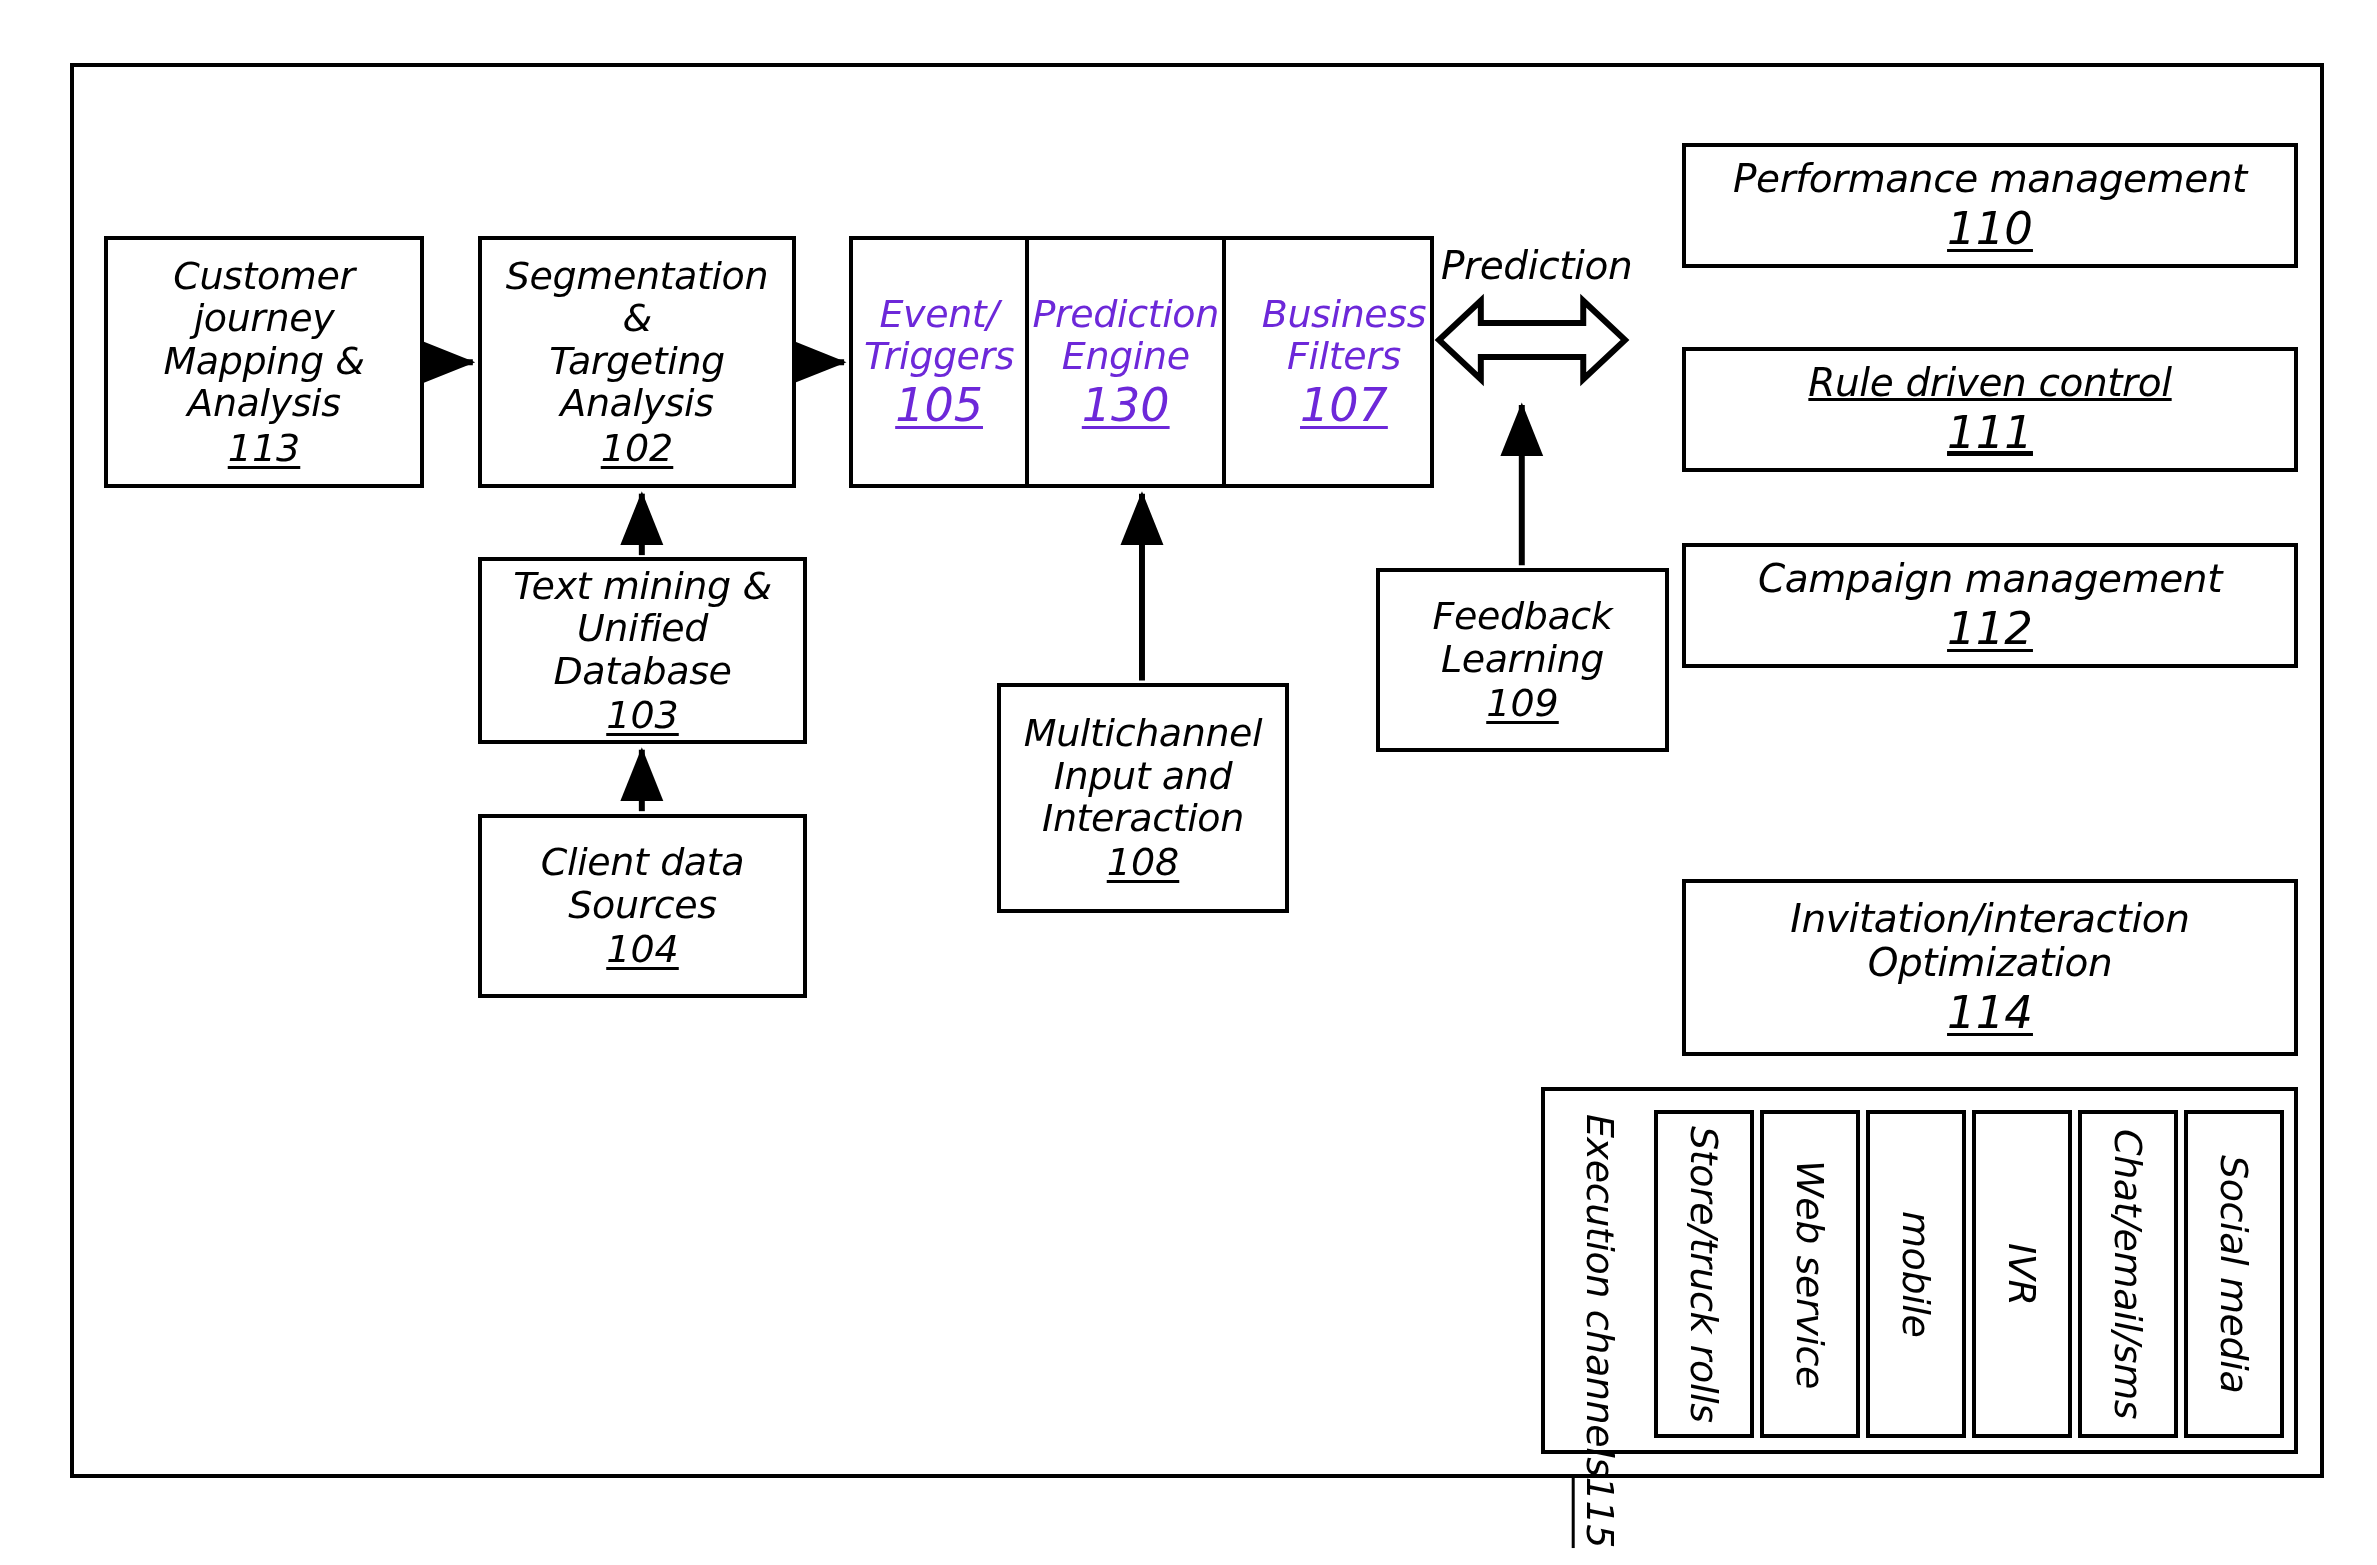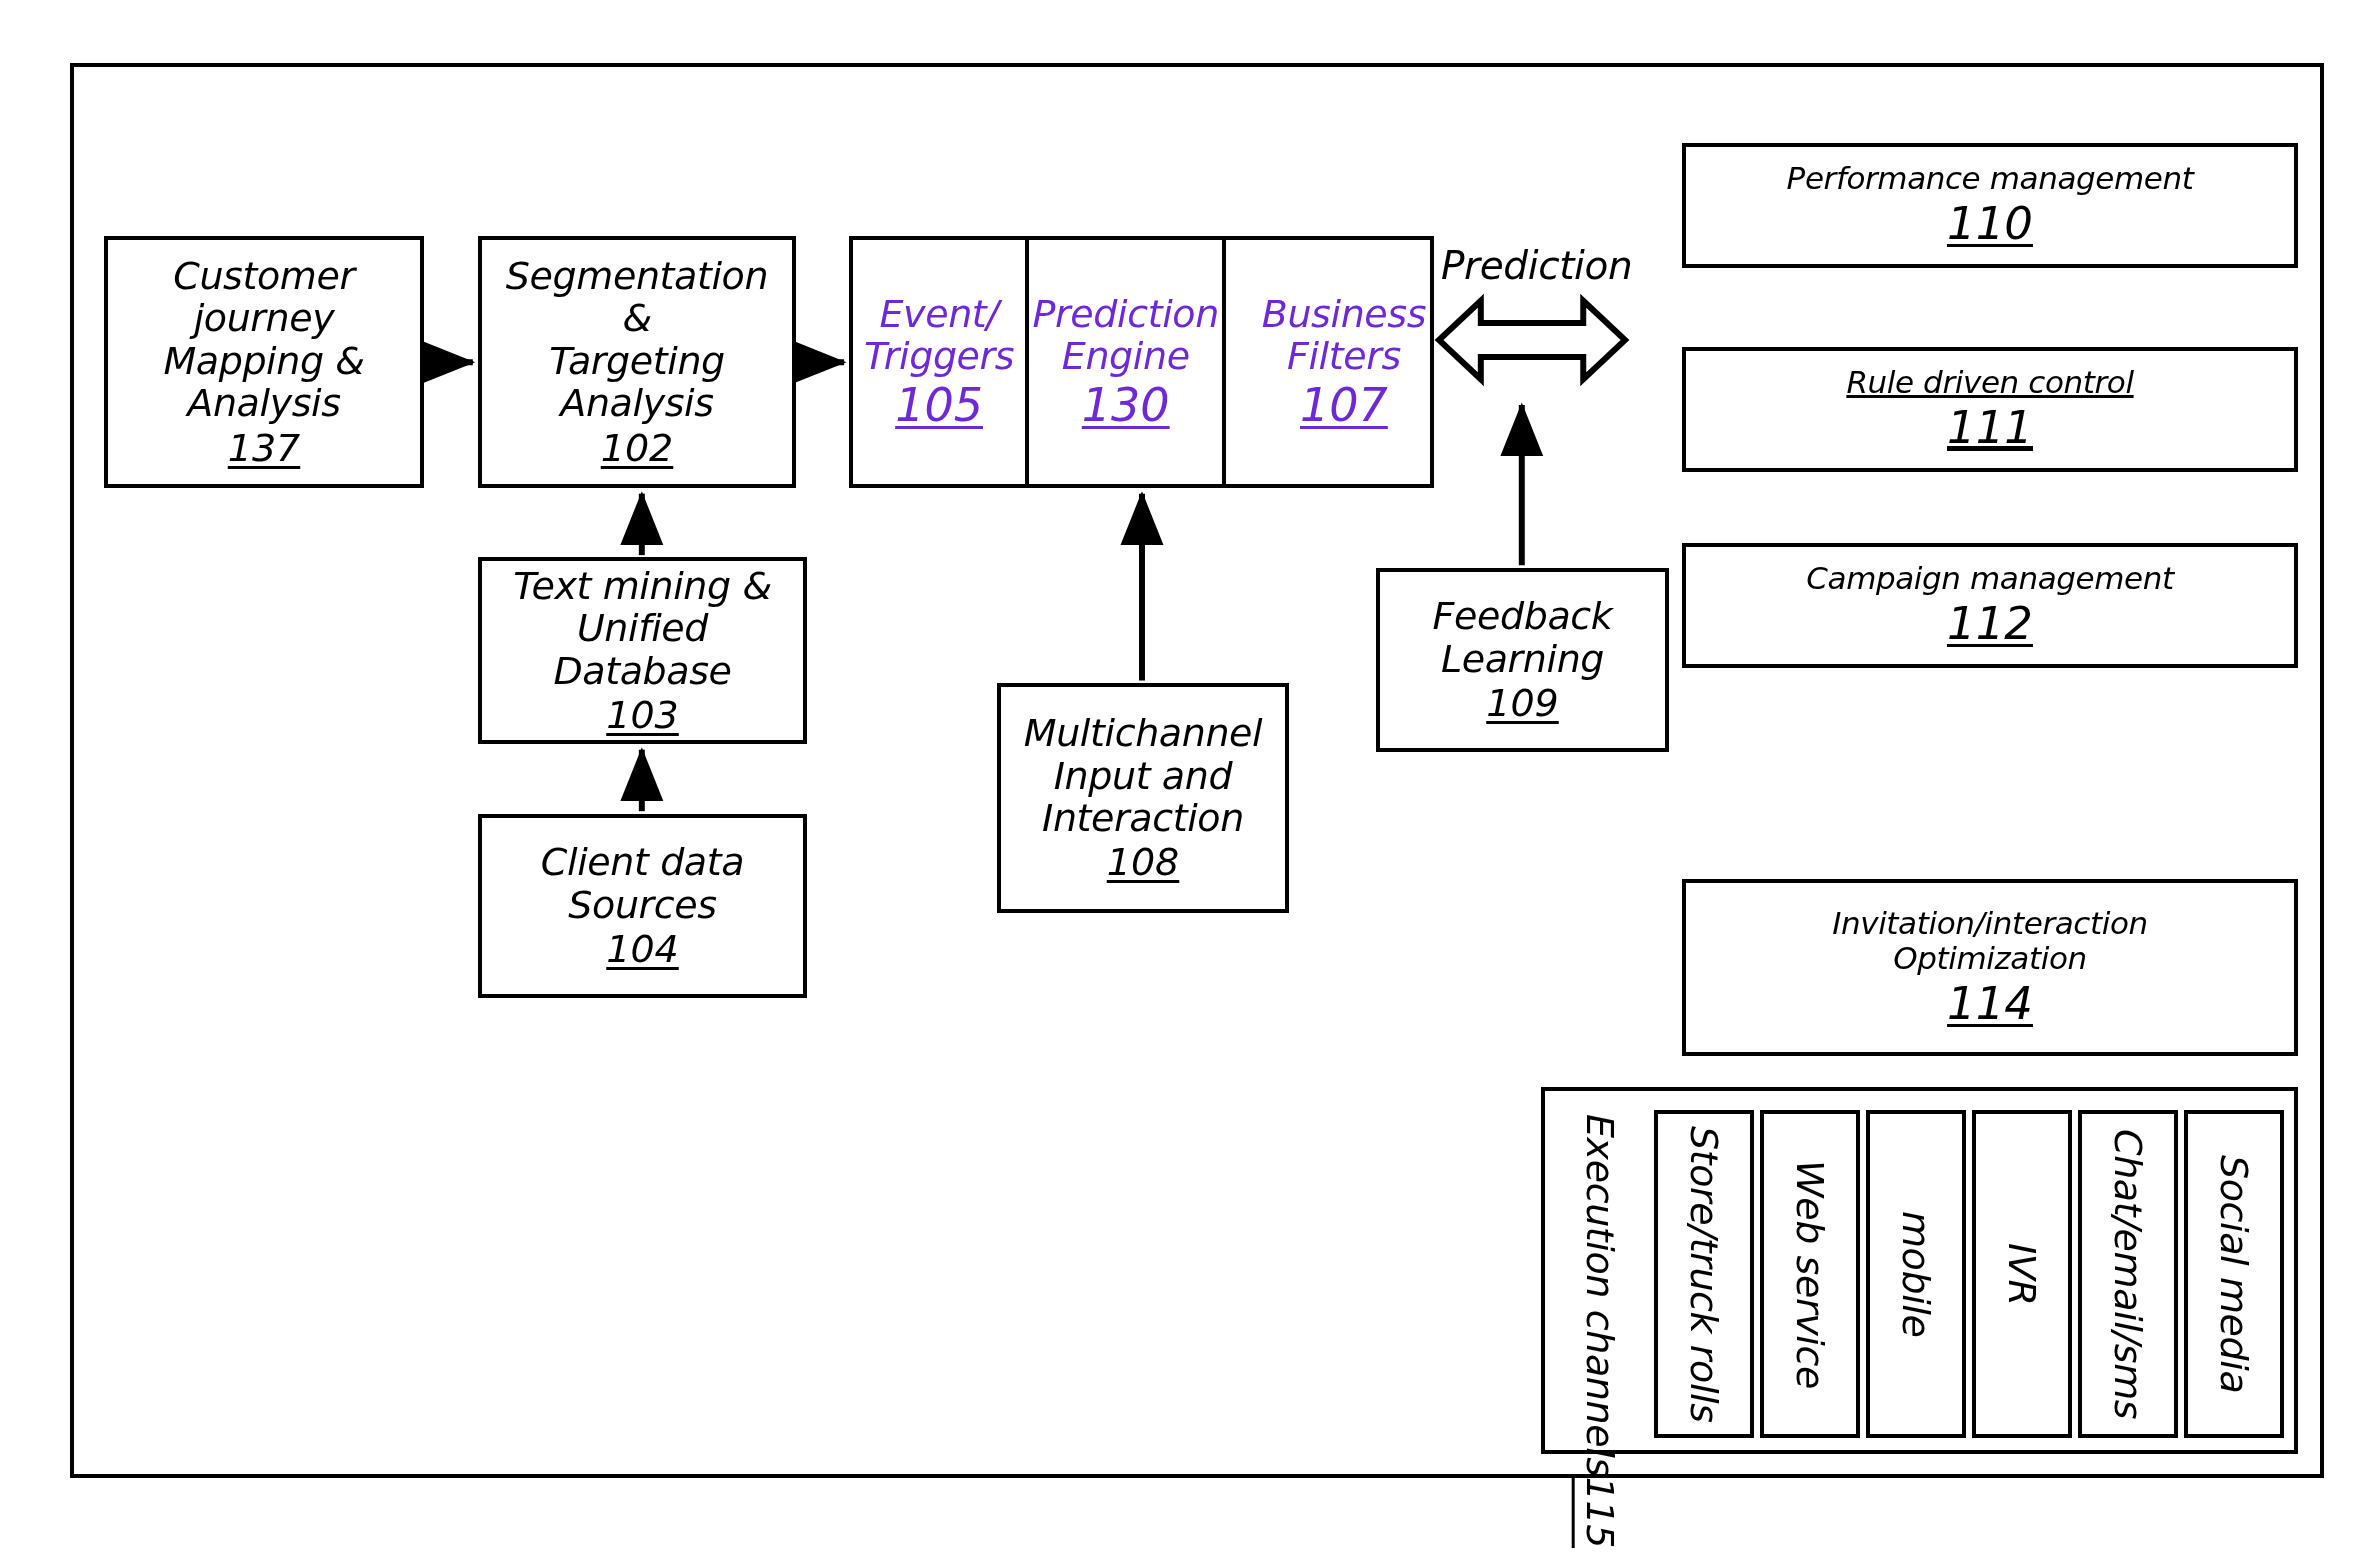--- a/index.html
+++ b/index.html
@@ -93,21 +93,21 @@
     background: #fff;
     display: flex;
     flex-direction: column;
     align-items: center;
     justify-content: center;
     text-align: center;
     font-style: italic;
     color: #000;
     line-height: 1.14;
   }
-  .panel .ttl { font-size: 31px; white-space: pre-line; letter-spacing:-0.4px;}
+  .panel .ttl { font-size: 39px; white-space: pre-line; letter-spacing:-0.4px;}
   .panel .ref {
     font-size: 45px;
     text-decoration: underline;
     text-underline-offset: 5.1px;
     text-decoration-thickness: 3.4px;
     margin-top: 1.7px;
   }
 
   
   .chan-box {
@@ -168,21 +168,21 @@
 <body>
 
 <div id="stage">
 
   <div class="abs frame" style="left:70px; top:63px; width:2254px; height:1415px;"></div>
 
   <div class="abs blk" style="left:104px; top:236px; width:320px; height:252px;">
     <div class="ttl">Customer journey
 Mapping &amp;
 Analysis</div>
-    <div class="ref">137</div>
+    <div class="ref">113</div>
   </div>
 
   <div class="abs blk" style="left:478px; top:236px; width:318px; height:252px;">
     <div class="ttl">Segmentation &amp;
 Targeting
 Analysis</div>
     <div class="ref">102</div>
   </div>
 
   <div class="abs composite" style="left:849px; top:236px; width:585px; height:252px;">

